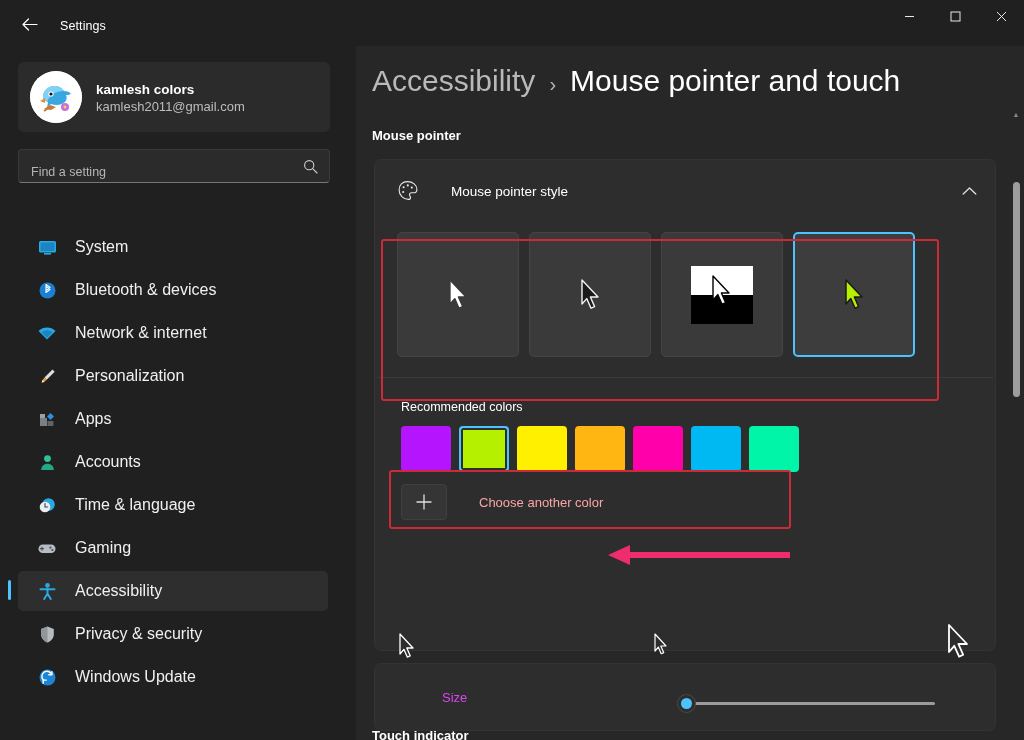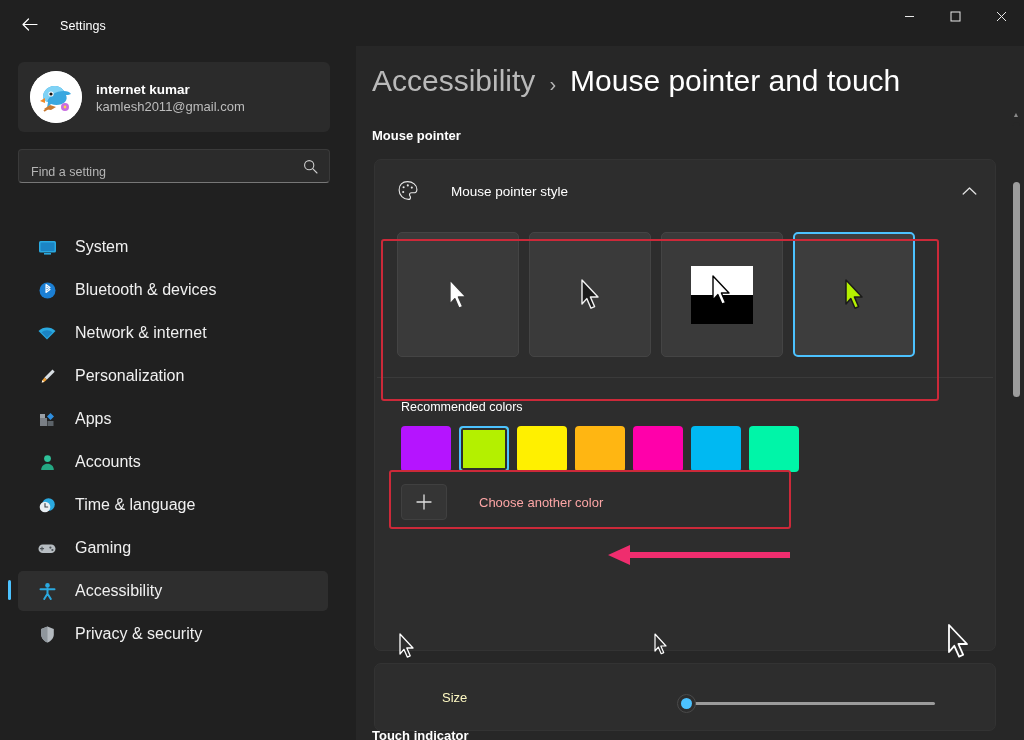--- a/index.html
+++ b/index.html
@@ -129,21 +129,21 @@
   .another-row { display: flex; align-items: center; padding: 12px 0 0 26px; }
   .plus-btn {
     width: 46px; height: 36px; background: #353535; border: 1px solid #404040;
     border-radius: 4px; display: flex; align-items: center; justify-content: center;
     cursor: pointer;
   }
   .another-label { margin-left: 32px; font-size: 13px; color: #fca5a5; cursor: pointer; }
 
   #card-size { top: 617px; height: 68px; }
   .size-row { display: flex; align-items: center; height: 66px; padding: 0 20px; }
-  .size-label { margin-left: 47px; font-size: 13px; color: #fef9c3; }
+  .size-label { margin-left: 47px; font-size: 13px; color: #d946ef; }
   .slider-wrap { position: absolute; left: 310px; top: 30px; width: 250px; height: 20px; }
   .slider-track {
     position: absolute; left: 0; top: 8px; width: 250px; height: 3px;
     background: #9b9b9b; border-radius: 2px;
   }
   .slider-thumb {
     position: absolute; left: -8px; top: 0; width: 19px; height: 19px;
     border-radius: 50%; background: #2d2d2d; border: 1px solid #4a4a4a;
     display: flex; align-items: center; justify-content: center; cursor: grab;
   }
@@ -217,21 +217,21 @@
           <circle cx="21" cy="23" r="2.6" fill="#ffffff"></circle>
           <circle cx="21" cy="23" r="1.6" fill="#111"></circle>
           <path d="M15 27l-5 3 5 2z" fill="#f08a2a"></path>
           <path d="M14 38l6-4 6 2-5 3z" fill="#c87a32"></path>
           <path d="M20 36l-6 4" stroke="#c87a32" stroke-width="2" fill="none"></path>
           <circle cx="35" cy="36" r="4" fill="#c96ee0"></circle>
           <circle cx="35" cy="36" r="1.4" fill="#ffd24d"></circle>
         </svg>
       </div>
       <div class="pinfo">
-        <div class="pname">internet kumar</div>
+        <div class="pname">kamlesh colors</div>
         <div class="pmail">kamlesh2011@gmail.com</div>
       </div>
     </div>
 
     <div class="searchbox">
       <input type="text" placeholder="Find a setting" style="">
       <span class="search-icon">
         <svg width="15" height="15" viewBox="0 0 15 15">
           <circle cx="6.2" cy="6.2" r="4.6" stroke="#cfcfcf" stroke-width="1.1" fill="none"></circle>
           <path d="M9.7 9.7L14 14" stroke="#cfcfcf" stroke-width="1.1" stroke-linecap="round"></path>
@@ -341,20 +341,30 @@
       <div class="navitem">
         <span class="navicon">
           <svg width="19" height="19" viewBox="0 0 19 19">
             <path d="M9.5 1.6l6.3 2.4v5.2c0 4-2.7 6.9-6.3 8.2-3.6-1.3-6.3-4.2-6.3-8.2V4z" fill="#b4babf"></path>
             <path d="M9.5 1.6v15.8c-3.6-1.3-6.3-4.2-6.3-8.2V4z" fill="#8f969c"></path>
           </svg>
         </span>
         <span class="navlabel">Privacy &amp; security</span>
       </div>
 
+      <div class="navitem">
+        <span class="navicon">
+          <svg width="19" height="19" viewBox="0 0 19 19">
+            <circle cx="9.5" cy="9.5" r="8" fill="#1b84d4"></circle>
+            <path d="M13.6 6.6A5 5 0 105.6 12" stroke="#ffffff" stroke-width="1.4" fill="none" stroke-linecap="round"></path>
+            <path d="M13.9 3.7v3.1h-3.1M5.2 15.2v-3.1h3.1" stroke="#ffffff" stroke-width="1.4" fill="none" stroke-linecap="round" stroke-linejoin="round"></path>
+          </svg>
+        </span>
+        <span class="navlabel">Windows Update</span>
+      </div>
 
     </div>
   </div>
 
   <div class="main">
 
     <div class="breadcrumb">
       <span class="crumb-parent">Accessibility</span>
       <span class="crumb-sep">›</span>
       <span class="crumb-current">Mouse pointer and touch</span>

